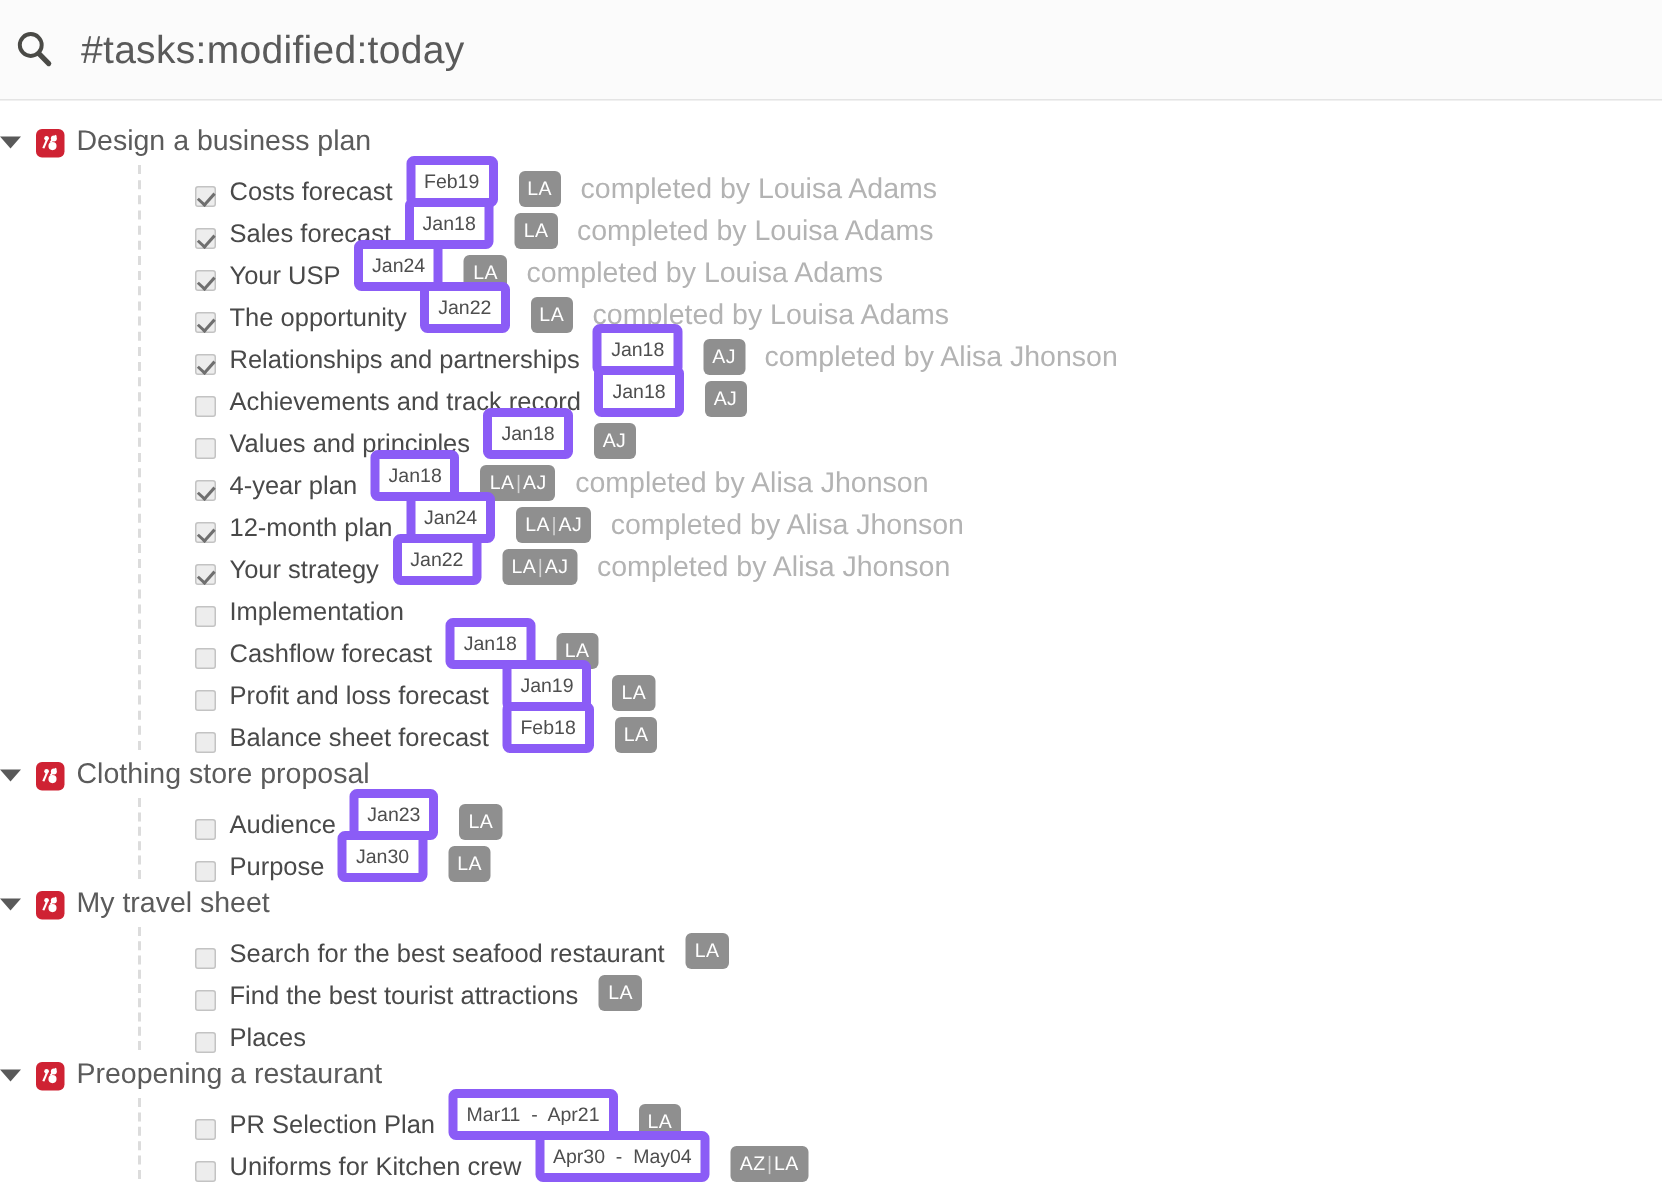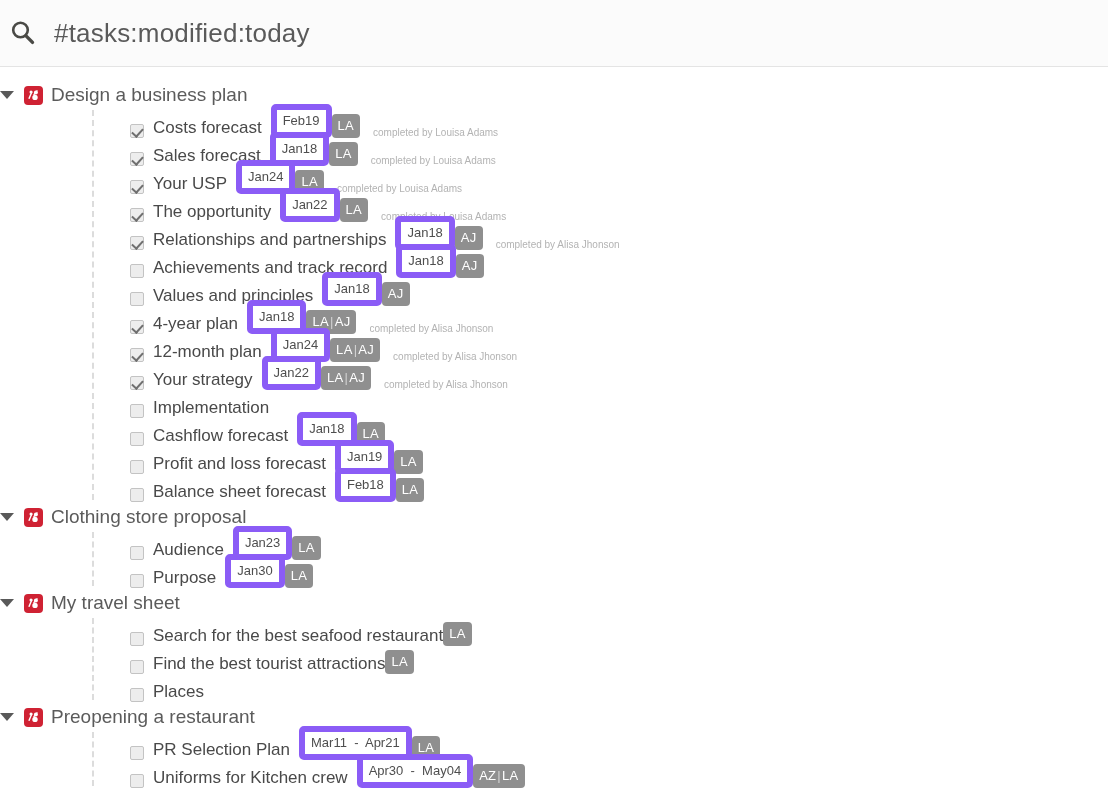--- a/index.html
+++ b/index.html
@@ -113,36 +113,36 @@
     border-radius: 5px;
     background: #ffffff;
     color: #4e4e4e;
     font-size: 13px;
     line-height: 1;
     padding: 4px 6px 5px;
     white-space: pre;
   }
 
   .avatar-chip {
-    margin-left: 0;
+    margin-left: 14px;
     flex: 0 0 auto;
     background: #8f8f8f;
     color: #ffffff;
     border-radius: 4px;
     font-size: 13px;
     line-height: 1;
     padding: 5px 6px 6px;
     white-space: pre;
     letter-spacing: 0.3px;
   }
   .avatar-chip .sep { color: #d3d3d3; padding: 0 1px; }
 
   .completed-by {
     margin-left: 13px;
-    font-size: 10px;
+    font-size: 19px;
     color: #b3b3b3;
     white-space: nowrap;
   }
 </style>
 </head>
 <body>
 
 <div id="search-bar">
   <svg id="search-icon" viewBox="0 0 30 30">
     <circle cx="12.5" cy="12" r="7.3" fill="none" stroke="#4a4a46" stroke-width="2.6"></circle>

